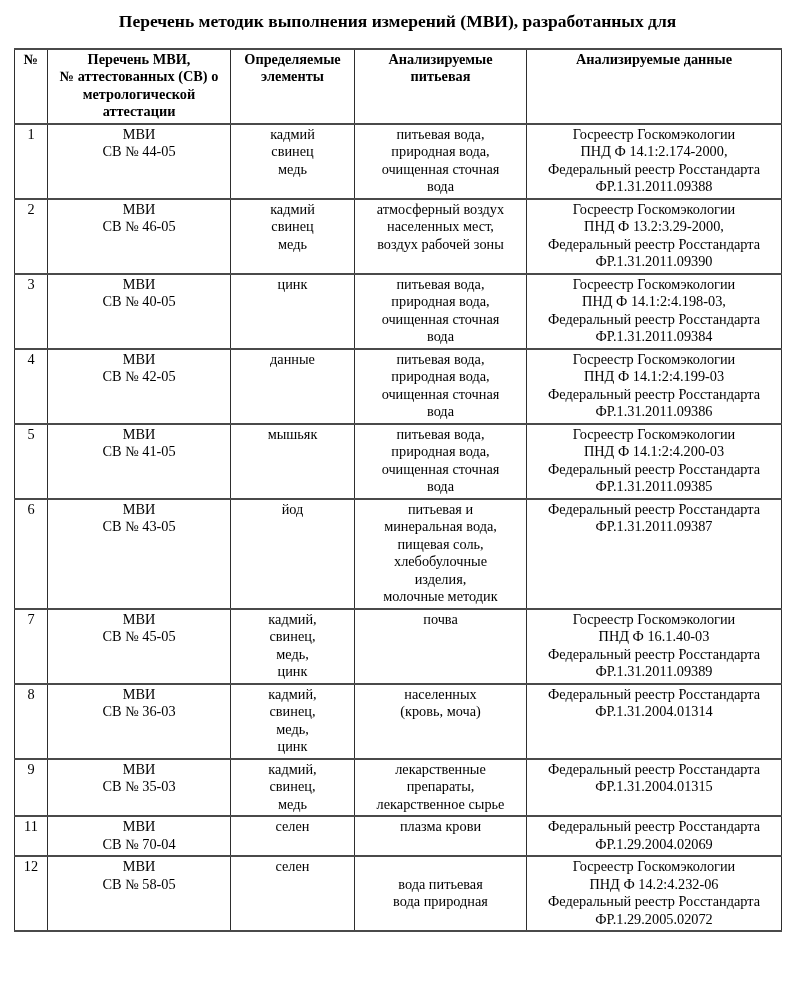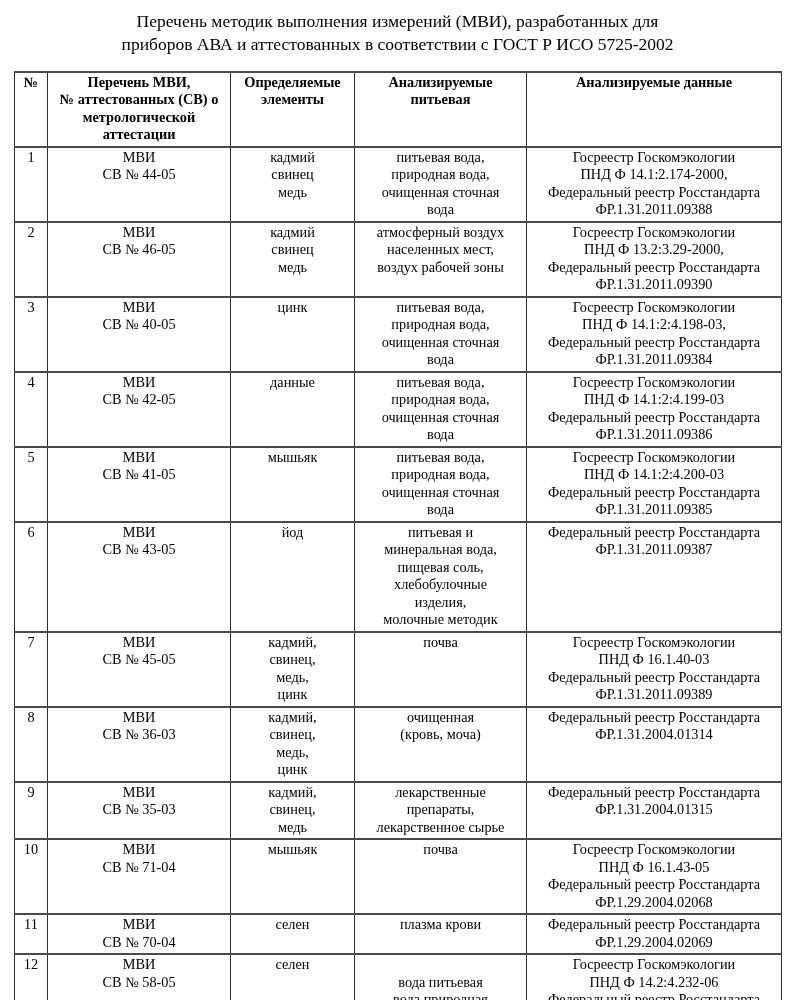--- a/index.html
+++ b/index.html
@@ -10,21 +10,21 @@
     color: #000000;
     font-family: "Liberation Serif", "DejaVu Serif", serif;
   }
   body {
     width: 795px;
     min-height: 1000px;
   }
   .doc-title {
     margin: 10px 40px 0 40px;
     text-align: center;
-    font-weight: normal;
+    font-weight: bold;
     font-size: 17.5px;
     line-height: 1.3;
   }
   table.mvi-table {
     border-collapse: collapse;
     table-layout: fixed;
     width: 767px;
     margin: 15px 0 8px 14px;
   }
   table.mvi-table col.c-num   { width: 33px; }
@@ -48,21 +48,20 @@
   }
   table.mvi-table th {
     font-weight: bold;
   }
 </style>
 </head>
 <body>
 
 <div class="doc-title">
   <div>Перечень методик выполнения измерений (МВИ), разработанных для</div>
-  <div>приборов АВА и аттестованных в соответствии с ГОСТ Р ИСО 5725-2002</div>
 </div>
 
 <table class="mvi-table">
   <colgroup>
     <col class="c-num">
       <col class="c-mvi">
       <col class="c-elem">
       <col class="c-obj">
       <col class="c-info">
   </colgroup>
@@ -183,50 +182,39 @@
 ФР.1.31.2011.09389</td>
     </tr>
     <tr>
       <td>8</td>
       <td>МВИ
 СВ № 36-03</td>
       <td>кадмий,
 свинец,
 медь,
 цинк</td>
-      <td>очищенная
+      <td>населенных
 (кровь, моча)</td>
       <td>Федеральный реестр Росстандарта
 ФР.1.31.2004.01314</td>
     </tr>
     <tr>
       <td>9</td>
       <td>МВИ
 СВ № 35-03</td>
       <td>кадмий,
 свинец,
 медь</td>
       <td>лекарственные
 препараты,
 лекарственное сырье</td>
       <td>Федеральный реестр Росстандарта
 ФР.1.31.2004.01315</td>
     </tr>
     <tr>
-      <td>10</td>
-      <td>МВИ
-СВ № 71-04</td>
-      <td>мышьяк</td>
-      <td>почва</td>
-      <td>Госреестр Госкомэкологии
-ПНД Ф 16.1.43-05
-Федеральный реестр Росстандарта
-ФР.1.29.2004.02068</td>
-    </tr>
-    <tr>
       <td>11</td>
       <td>МВИ
 СВ № 70-04</td>
       <td>селен</td>
       <td>плазма крови</td>
       <td>Федеральный реестр Росстандарта
 ФР.1.29.2004.02069</td>
     </tr>
     <tr>
       <td>12</td>

